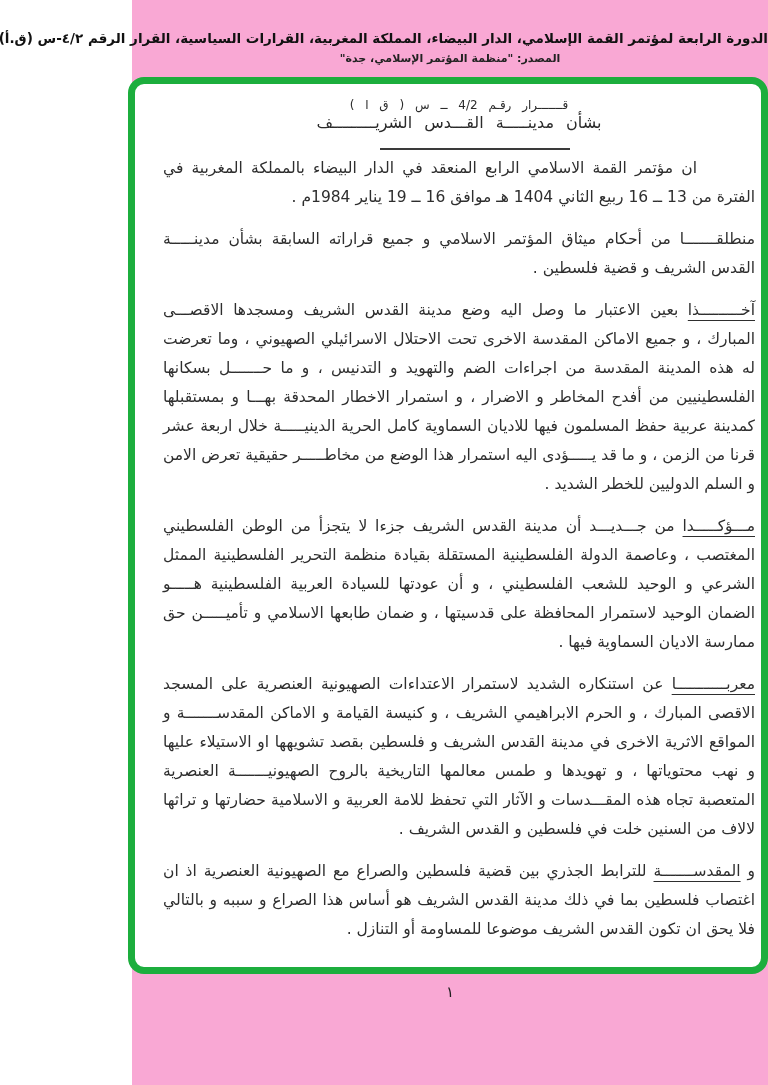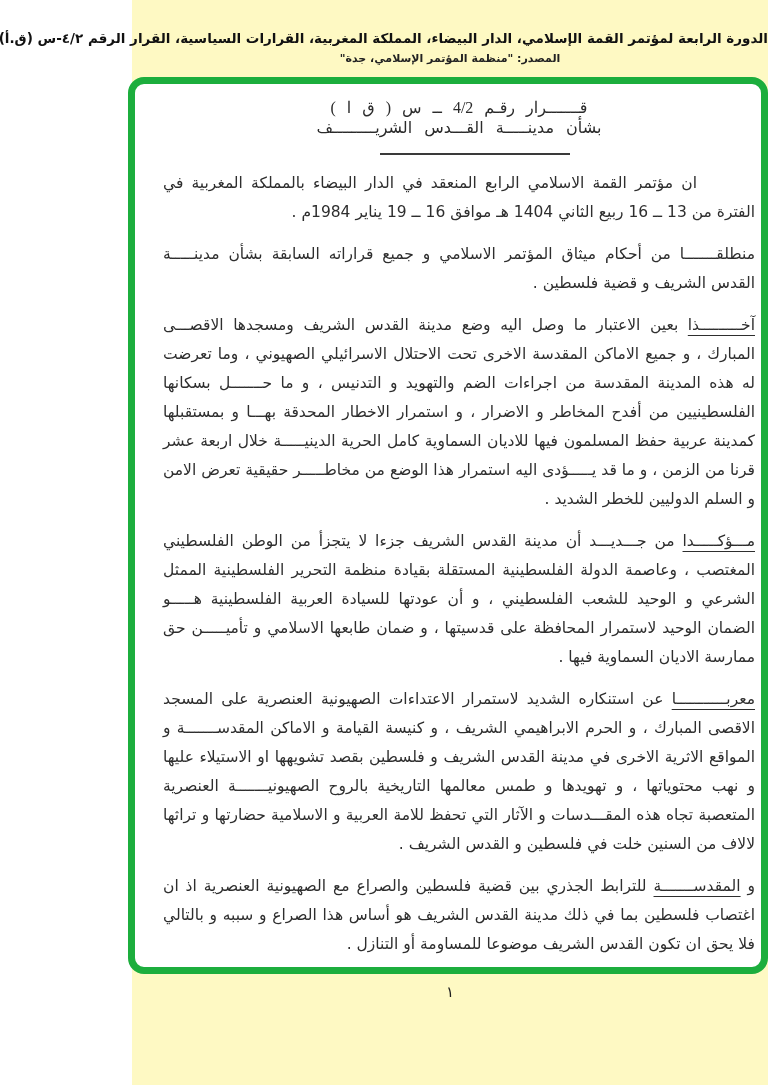--- a/index.html
+++ b/index.html
@@ -9,21 +9,21 @@
     width: 768px;
     height: 1085px;
     overflow: hidden;
     font-family: "DejaVu Sans", sans-serif;
     direction: rtl;
   }
   .scan-page {
     position: relative;
     width: 636px;
     height: 1085px;
-    background: #fef9c3;
+    background: #f9a8d4;
     color: #262626;
   }
   
   .doc-header {
     padding-top: 30px;
     text-align: center;
   }
   .doc-header .h-line1 {
     font-size: 13.5px;
     font-weight: bold;
@@ -48,40 +48,39 @@
     background: #ffffff;
     padding: 14px 6px 10px 28px;
     overflow: hidden;
   }
   
   .title-block {
     text-align: center;
     color: #2b2b2b;
   }
   .title-line1 {
-    font-size: 16px;
+    font-size: 12px;
     word-spacing: 7px;
     letter-spacing: 0.5px;
-    font-family: Liberation Serif, serif;
   }
   .title-line2 {
     margin-top: 1px;
     font-size: 16px;
     word-spacing: 7px;
     letter-spacing: 0.5px;
   }
   .title-rule {
     width: 190px;
     height: 0;
     border-top: 2px solid #3a3a3a;
     margin: 16px 185px 0 auto;
   }
   
   .body-text {
-    margin-top: 14px;
+    margin-top: 4px;
     font-size: 15.5px;
     line-height: 1.87;
     color: #2e2e2e;
     text-align: justify;
   }
   .para {
     margin: 0 0 13px 0;
   }
   .para.indent-first {
     text-indent: 58px;

